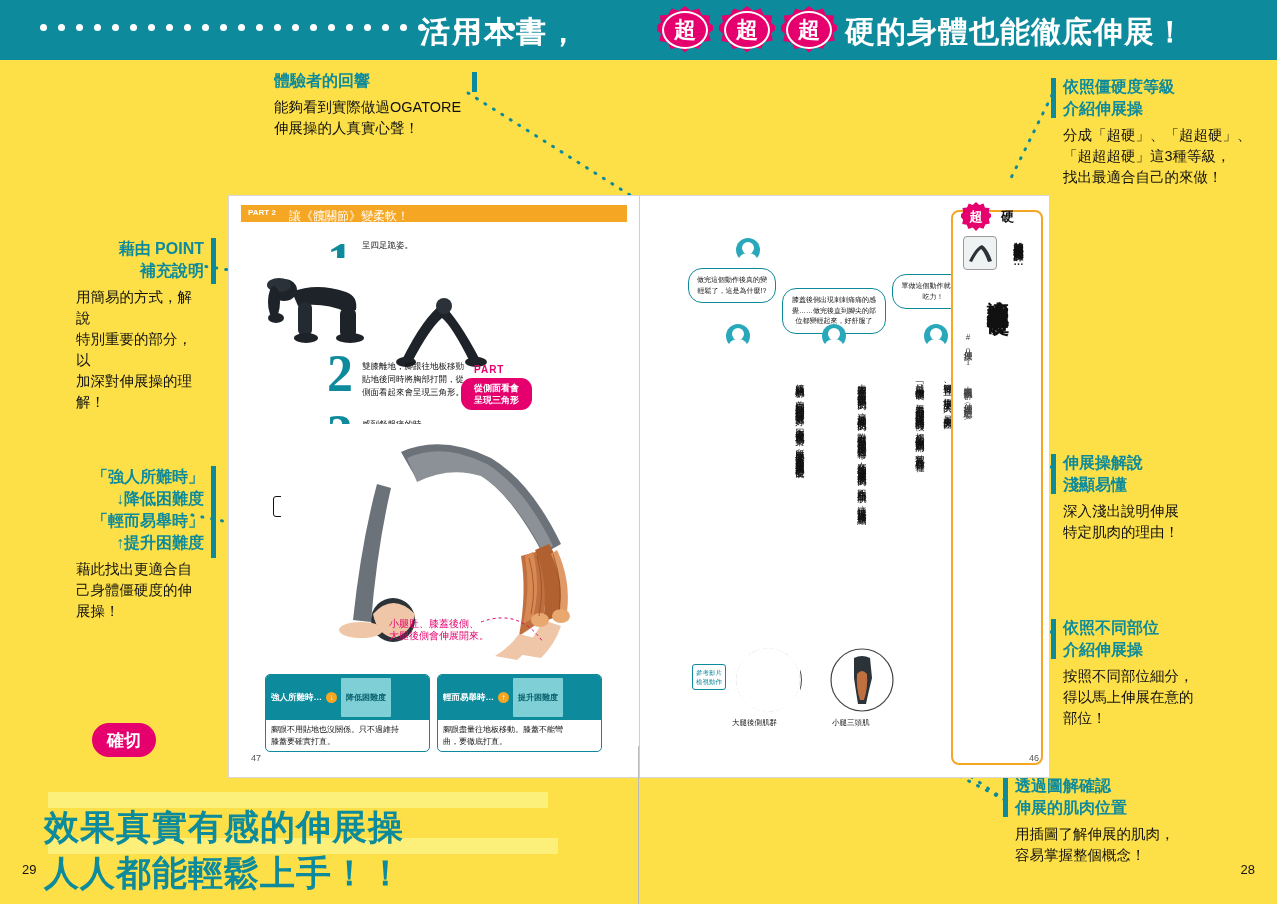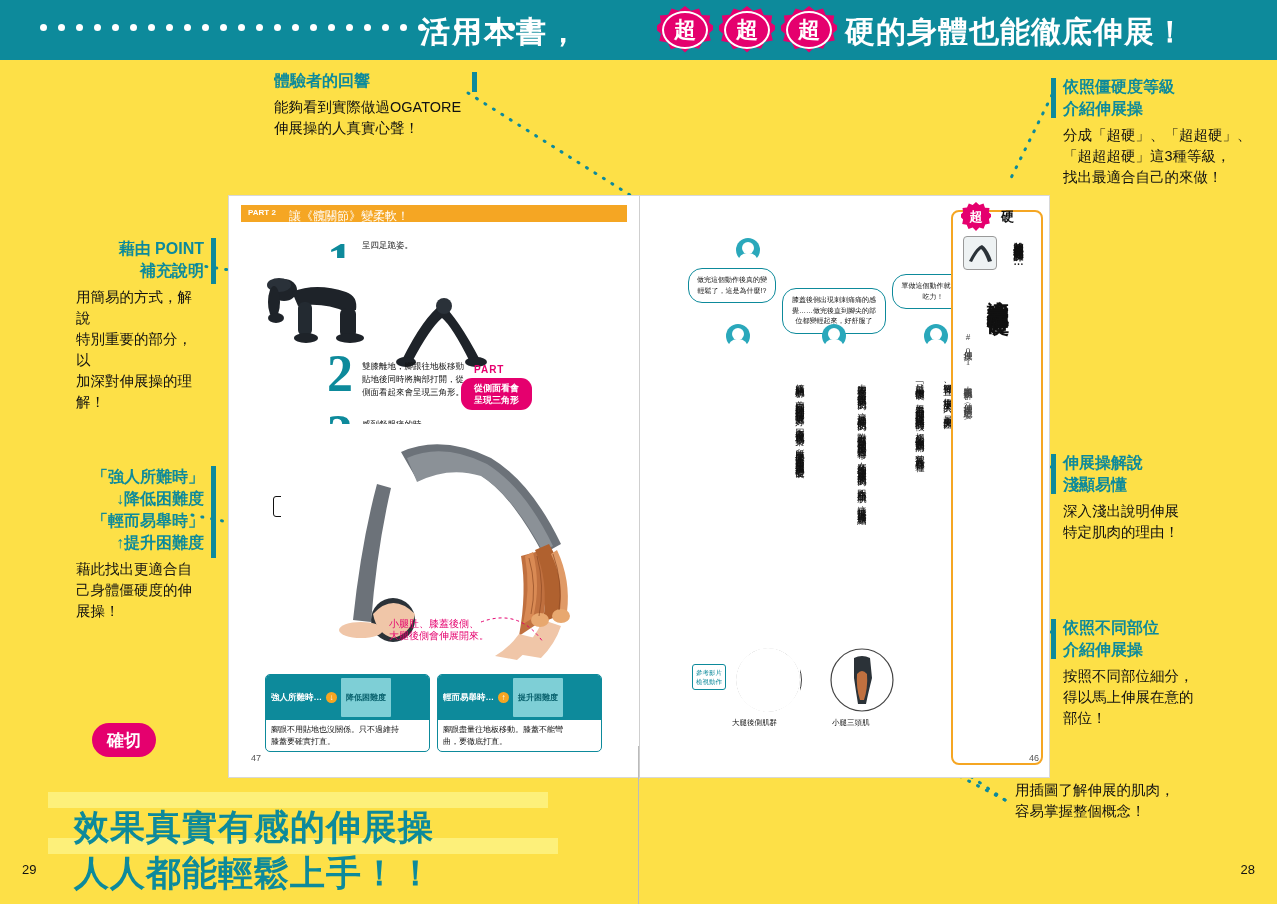--- a/index.html
+++ b/index.html
@@ -260,21 +260,21 @@
   }
   .big-head {
     position: absolute; left: 44px; top: 762px;
     font-size: 35px; font-weight: bold; color: #0d8a9b;
     line-height: 46px; white-space: pre-line;
     letter-spacing: 1px;
   }
   .hl-under {
     position: absolute; background: #fdf07a; z-index: 0;
   }
-  .big-head span { position: relative; z-index: 1; margin-left: 30px; }
+  .big-head span { position: relative; z-index: 1; }
 
   .pagenum { position: absolute; font-size: 13px; color: #111; }
 </style>
 </head>
 <body>
 
 <div id="page">
 
   <svg class="dots">
     <g stroke="#0d8a9b" stroke-width="3" stroke-linecap="round" stroke-dasharray="1 9" fill="none">
@@ -401,20 +401,25 @@
       <div class="bar-left"></div>
       <div class="hd">依照不同部位
 介紹伸展操</div>
     </div>
     <div class="bd">按照不同部位細分，
 得以馬上伸展在意的
 部位！</div>
   </div>
 
   <div class="ann" style="left:1015px; top:775px; width:215px;">
+    <div style="position:relative;">
+      <div class="bar-left"></div>
+      <div class="hd">透過圖解確認
+伸展的肌肉位置</div>
+    </div>
     <div class="bd">用插圖了解伸展的肌肉，
 容易掌握整個概念！</div>
   </div>
 
   <div class="spread">
     <div class="spine"></div>
 
     <div class="page-left">
       <div class="part-bar">
         <div class="pb-label">PART 2</div>

